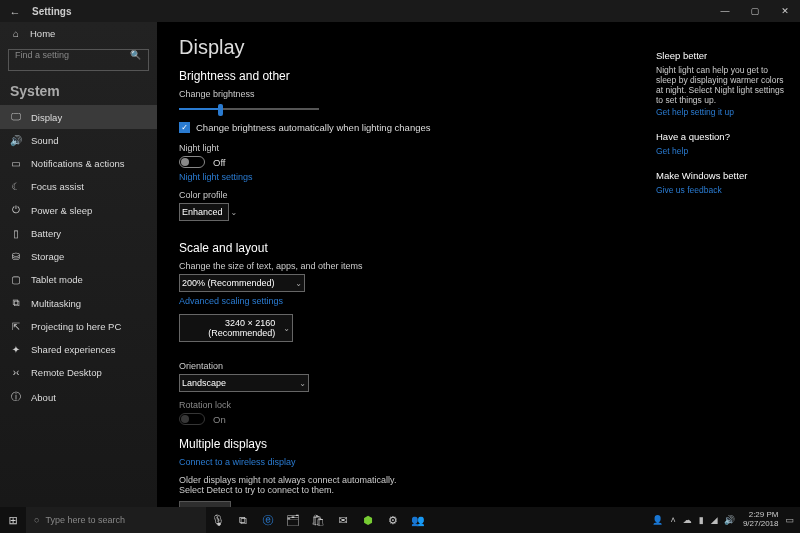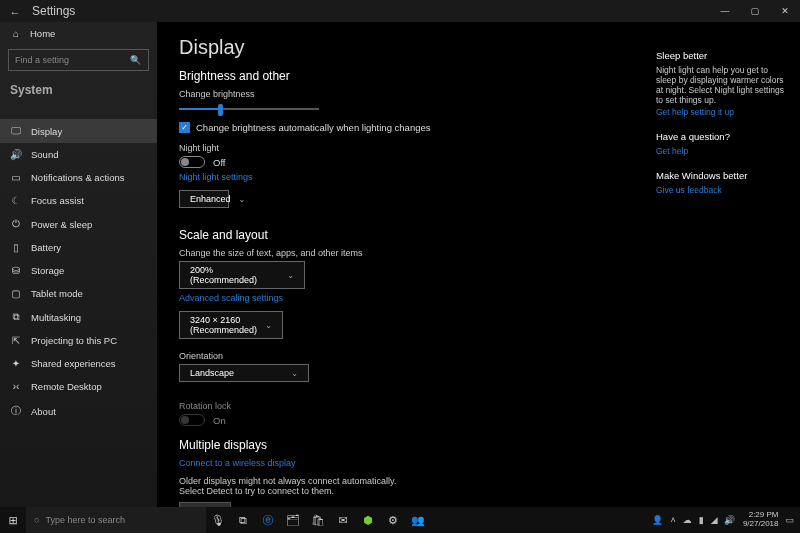--- a/index.html
+++ b/index.html
@@ -1,47 +1,47 @@
 <!DOCTYPE html>
 <html><head>
 <meta charset="utf-8">
 <style>
 * { margin: 0; padding: 0; box-sizing: border-box; font-family: "Segoe UI", Arial, sans-serif; }
 body { background: #000; color: #fff; width: 800px; height: 533px; overflow: hidden; position: relative; }
 .window { display: flex; flex-direction: column; height: 100%; }
 .titlebar { height: 22px; display: flex; align-items: center; background: #1a1a1a; }
 .tb-back { width: 30px; text-align: center; font-size: 11px; color: #ccc; }
-.tb-title { font-size: 12px; color: #ccc; flex: 1; padding-left: 2px; }
+.tb-title { font-size: 10px; color: #ccc; flex: 1; padding-left: 2px; font-weight: bold; }
 .tb-controls { display: flex; }
 .tb-btn { width: 30px; height: 22px; display: flex; align-items: center; justify-content: center; font-size: 9px; color: #ccc; }
 .body { display: flex; flex: 1; min-height: 0; }
 .sidebar { width: 157px; background: linear-gradient(#222, #181818); display: flex; flex-direction: column; font-size: 9.5px; color: #ddd; }
 .home { display: flex; align-items: center; padding: 6px 10px; gap: 8px; }
-.searchbox { margin: 4px 8px 8px 8px; border: 1px solid #555; height: 22px; display: flex; align-items: center; padding: 8px 6px; color: #888; font-size: 9px; justify-content: space-between; }
-.section-label { padding: 4px 10px 22px 10px; font-size: 12px; color: #aaa; font-weight: 600; }
+.searchbox { margin: 4px 8px 8px 8px; border: 1px solid #555; height: 22px; display: flex; padding: 0 6px; color: #888; font-size: 9px; justify-content: space-between; }
+.section-label { padding: 4px 10px 6px 10px; font-size: 14px; color: #aaa; font-weight: 600; }
 .nav { flex: 1; overflow: auto; }
 .nav-item { display: flex; align-items: center; padding: 6px 10px; gap: 9px; color: #ddd; cursor: default; }
 .nav-item.sel { background: #3a3a3a; }
 .nav-icon { width: 12px; text-align: center; font-size: 10px; color: #ccc; }
 .content { flex: 1; padding: 14px 22px 0 22px; overflow: auto; font-size: 9.5px; color: #ddd; }
 .content h1 { font-weight: 300; font-size: 20px; margin-bottom: 10px; }
 .content h2 { font-weight: 400; font-size: 12px; margin: 8px 0 6px 0; color: #fff; }
 .label { font-size: 9px; color: #ccc; margin: 6px 0 3px 0; }
 .slider { width: 140px; height: 14px; position: relative; margin-bottom: 6px; }
 .slider-track { position: absolute; top: 6px; left: 0; right: 0; height: 2px; background: #555; }
 .slider-fill { position: absolute; top: 6px; left: 0; width: 28%; height: 2px; background: #2a7bd1; }
 .slider-thumb { position: absolute; top: 2px; left: 28%; width: 5px; height: 12px; background: #2a7bd1; border-radius: 2px; }
 .checkbox-row { display: flex; align-items: center; gap: 6px; margin-bottom: 10px; }
 .checkbox { width: 11px; height: 11px; background: #2a7bd1; color: #fff; display: flex; align-items: center; justify-content: center; font-size: 8px; }
 .toggle-row { display: flex; align-items: flex-end; gap: 8px; margin-bottom: 4px; }
 .toggle { width: 26px; height: 12px; border: 1px solid #888; border-radius: 12px; position: relative; }
 .toggle-knob { position: absolute; left: 1px; top: 1px; width: 8px; height: 8px; background: #888; border-radius: 50%; }
 .toggle.disabled { opacity: .4; }
 .link { color: #2a7bd1; font-size: 9px; margin: 4px 0 8px 0; display: block; }
-.dropdown { border: 1px solid #666; padding: 3px 10px; font-size: 9px; color: #fff; display: inline-flex; align-items: center; justify-content: space-between; background: #111; }
+.dropdown { border: 1px solid #666; padding: 3px 2px; font-size: 9px; color: #fff; display: inline-flex; align-items: center; justify-content: space-between; background: #111; text-align: right; }
 .chev { font-size: 8px; color: #aaa; margin-left: 8px; }
 .button { display: inline-block; border: 1px solid #555; background: #2e2e2e; padding: 4px 12px; font-size: 9px; color: #fff; }
 .muted { color: #888; }
 .rightcol { width: 150px; padding: 28px 10px 0 6px; font-size: 8.5px; color: #ccc; }
 .rightcol .rh { font-size: 9.5px; color: #fff; margin-bottom: 4px; }
 .rightcol .rlink { color: #2a7bd1; font-size: 8.5px; display: block; margin-bottom: 14px; }
 .taskbar { height: 26px; background: #101010; display: flex; align-items: center; color: #ccc; font-size: 9px; }
 .tb-start { width: 26px; display: flex; align-items: center; justify-content: center; font-size: 11px; }
 .tb-search { display: flex; align-items: center; gap: 6px; background: #1d1d1d; height: 100%; padding: 0 8px; width: 180px; color: #888; }
 .tb-icons { display: flex; align-items: center; gap: 1px; height: 100%; }
@@ -108,21 +108,21 @@
           <div class="nav-item">
             <span class="nav-icon">▢</span>
             <span>Tablet mode</span>
           </div>
           <div class="nav-item">
             <span class="nav-icon">⧉</span>
             <span>Multitasking</span>
           </div>
           <div class="nav-item">
             <span class="nav-icon">⇱</span>
-            <span>Projecting to this PC</span>
+            <span>Projecting to here PC</span>
           </div>
           <div class="nav-item">
             <span class="nav-icon">✦</span>
             <span>Shared experiences</span>
           </div>
           <div class="nav-item">
             <span class="nav-icon">›‹</span>
             <span>Remote Desktop</span>
           </div>
           <div class="nav-item">
@@ -149,45 +149,46 @@
 
       <div class="label">Night light</div>
       <div class="toggle-row">
         <div class="toggle">
             <div class="toggle-knob"></div>
           </div>
         <span>Off</span>
       </div>
       <a class="link">Night light settings</a>
 
+      <div class="label">Color profile</div>
       <div class="dropdown" style="width:50px">
         <span>Enhanced</span>
           <span class="chev">⌄</span>
       </div>
 
       <h2 style="margin-top:20px">Scale and layout</h2>
       <div class="label">Change the size of text, apps, and other items</div>
       <div class="dropdown" style="width:126px">
         <span>200% (Recommended)</span>
           <span class="chev">⌄</span>
       </div>
       <a class="link">Advanced scaling settings</a>
 
-      <div class="dropdown" style="width:104px">
+      <div class="dropdown" style="width:114px">
         <span>3240 × 2160 (Recommended)</span>
           <span class="chev">⌄</span>
       </div>
 
-      <div class="label" style="margin-top:12px">Orientation</div>
+      <div class="label" style="margin-top:19px">Orientation</div>
       <div class="dropdown" style="width:130px">
         <span>Landscape</span>
           <span class="chev">⌄</span>
       </div>
 
-      <div class="label muted" style="margin-top:19px">Rotation lock</div>
+      <div class="label muted" style="margin-top:8px">Rotation lock</div>
       <div class="toggle-row muted">
         <div class="toggle disabled">
             <div class="toggle-knob"></div>
           </div>
         <span>On</span>
       </div>
 
       <h2 style="margin-top:12px">Multiple displays</h2>
       <a class="link">Connect to a wireless display</a>
       <div style="font-size:9px;color:#ccc;max-width:230px;margin-bottom:6px">Older displays might not always connect automatically. Select Detect to try to connect to them.</div>

